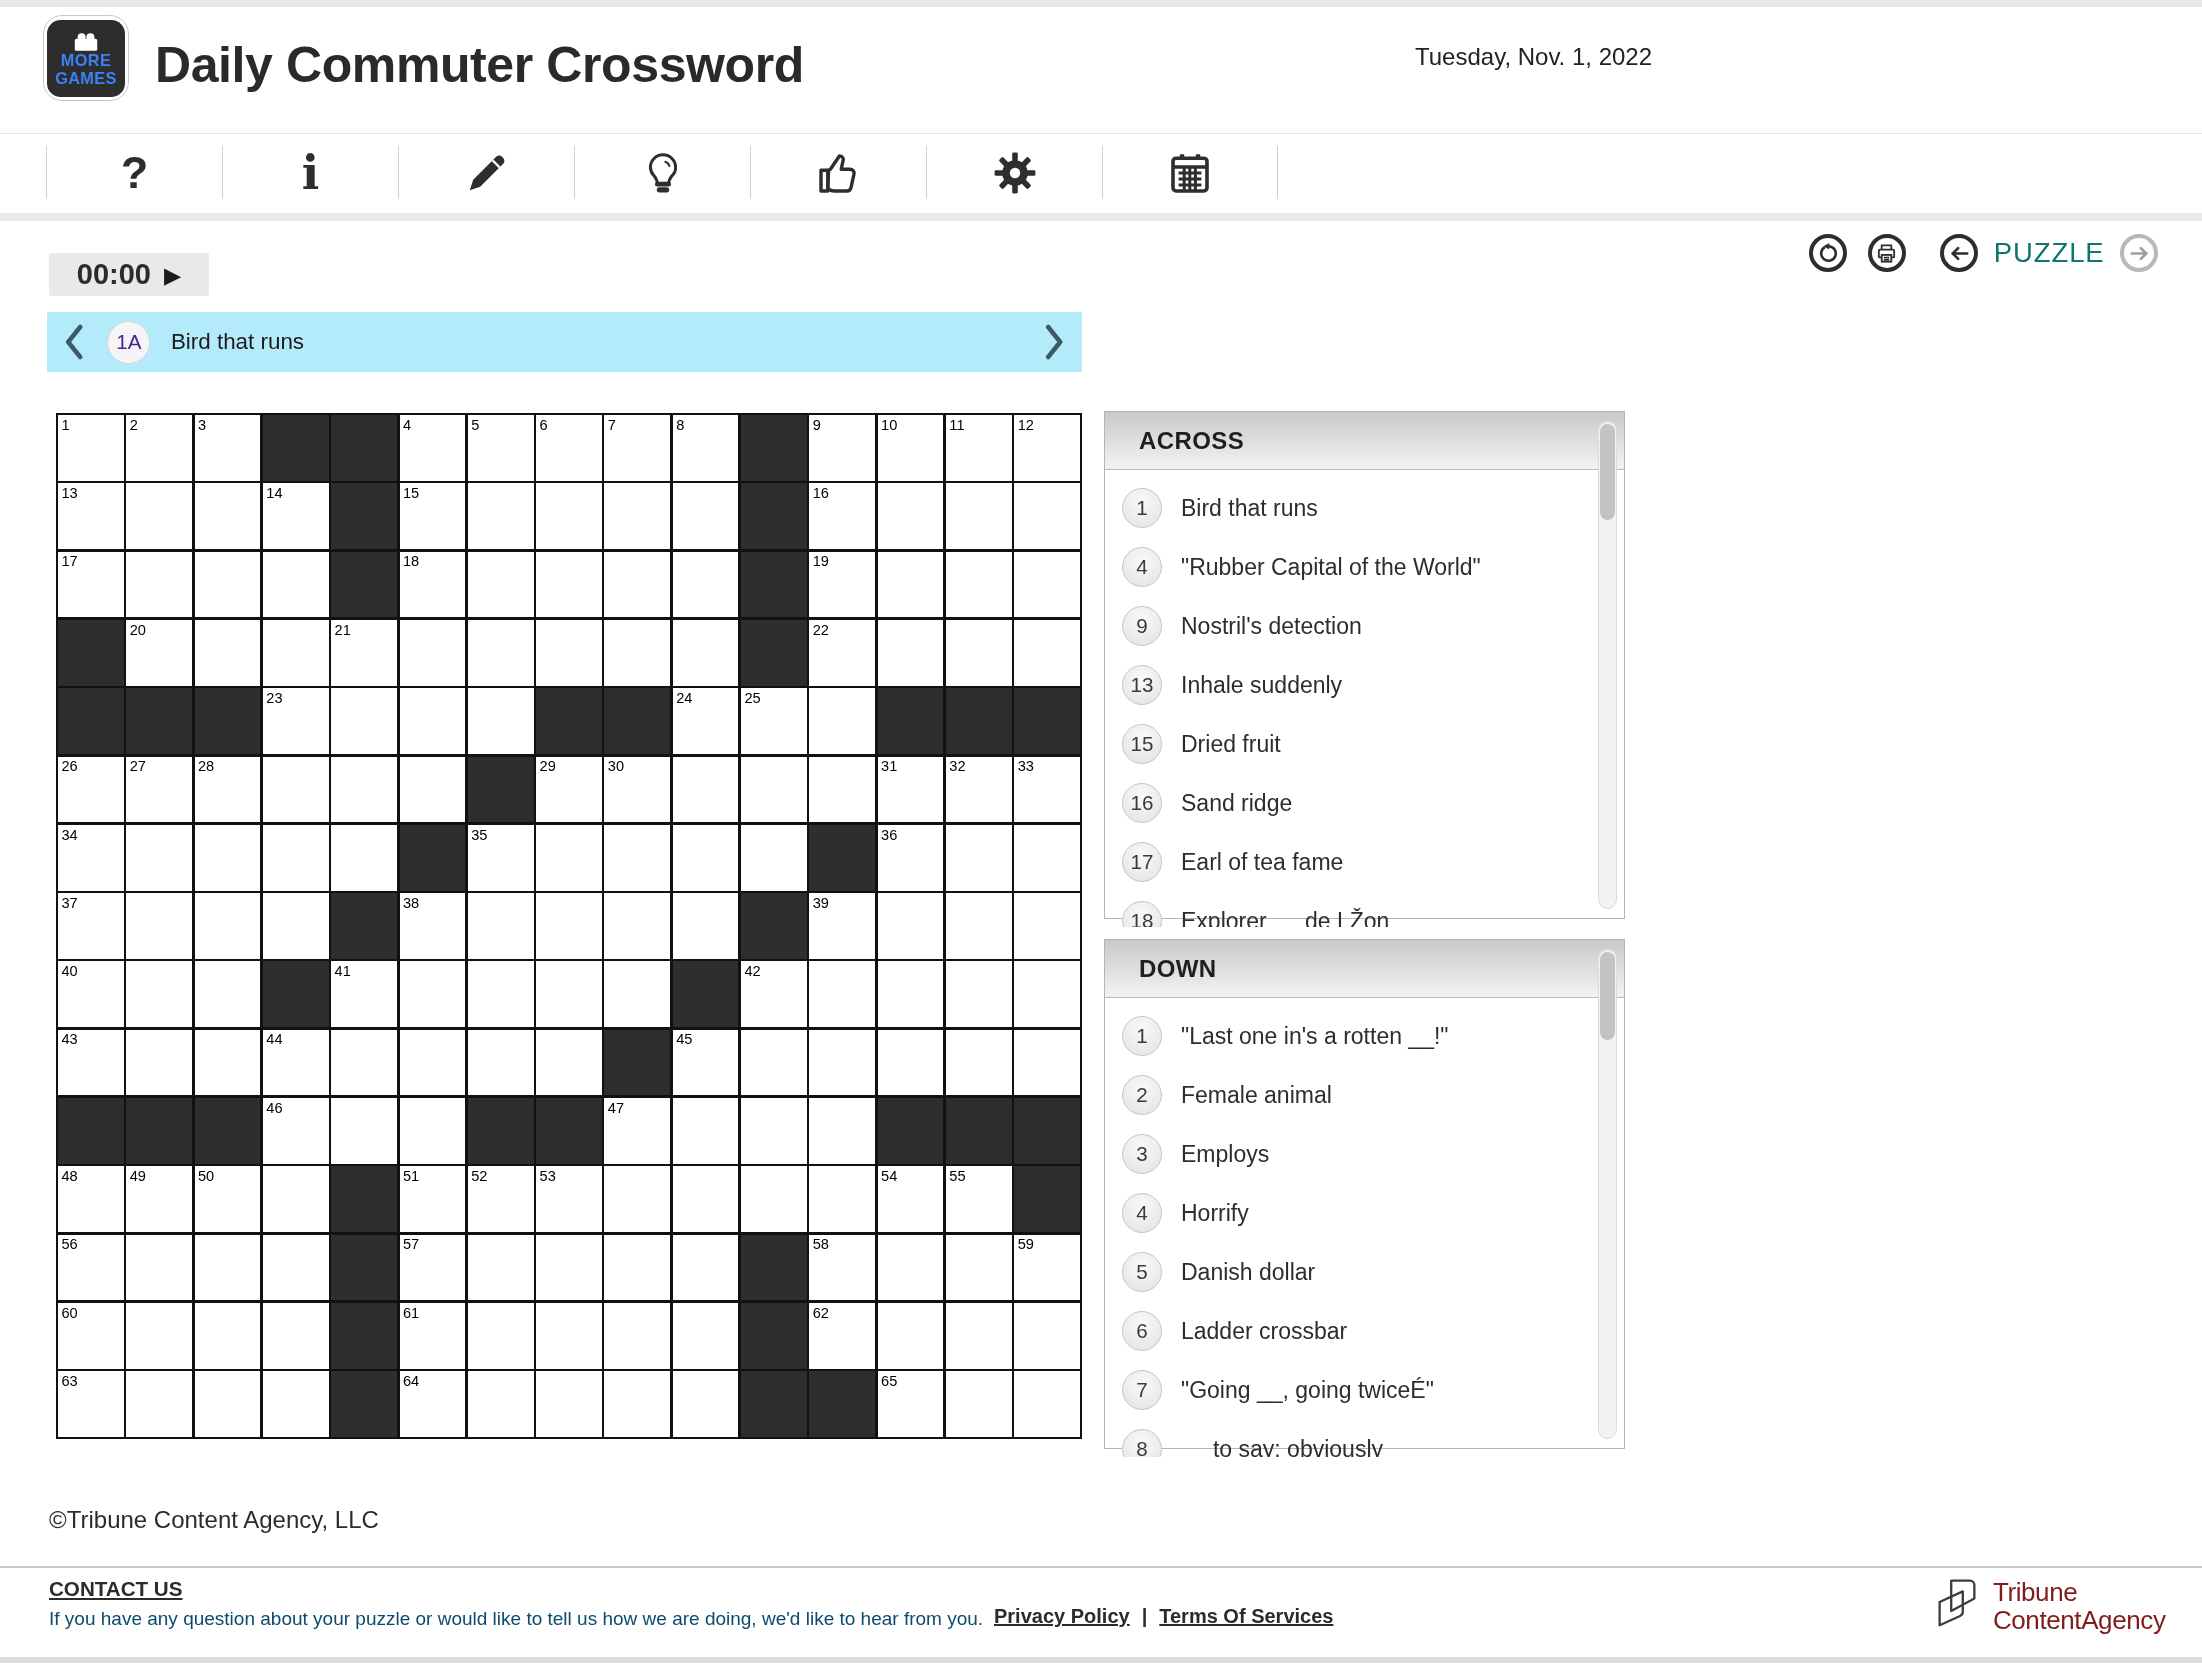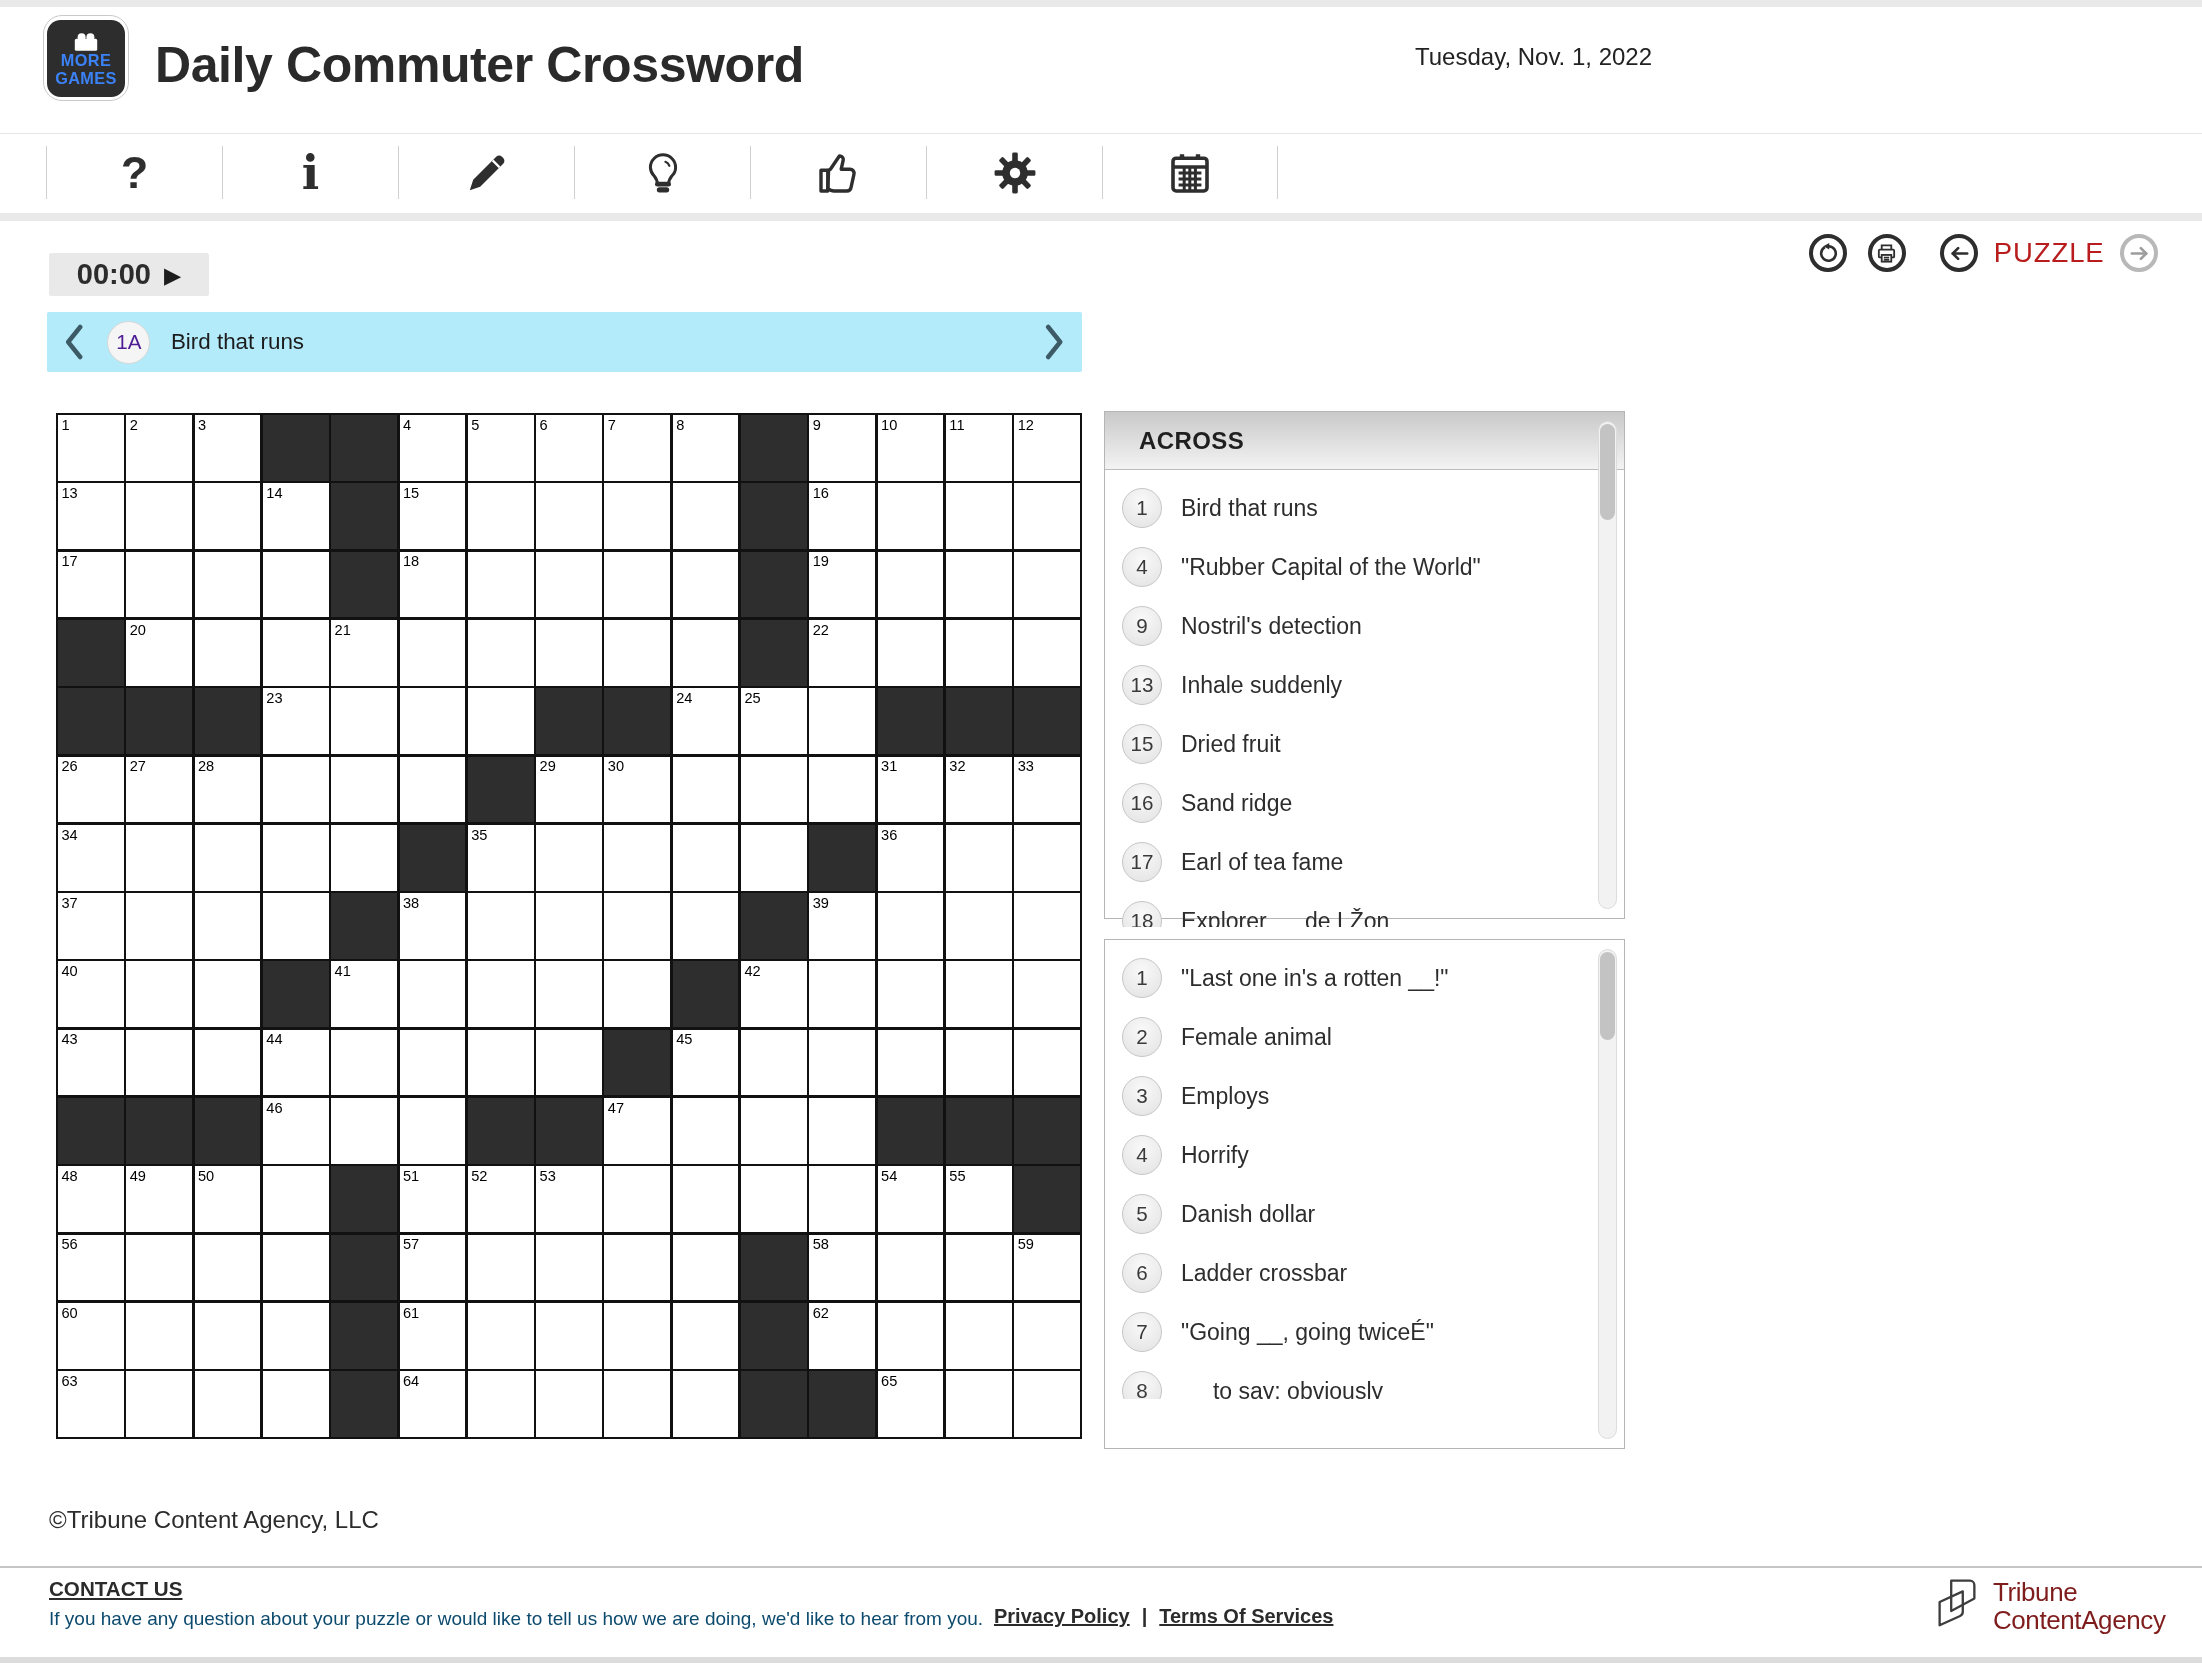--- a/index.html
+++ b/index.html
@@ -30,21 +30,21 @@
   
   .timer { position:absolute; left:49px; top:253px; width:160px; height:43px; background:#e9e9e9; border-radius:2.6px; display:flex; align-items:center; justify-content:center; gap:13px; cursor:pointer; }
   .timer-value { font-size:29px; font-weight:600; color:#2c2c2c; }
   .play-icon { font-size:22.4px; color:#1d1d1d; margin-top:1.7px; font-family:"DejaVu Sans", sans-serif; }
 
   .puzzle-nav { position:absolute; right:45px; top:231px; display:flex; align-items:center; gap:20.6px; }
   .nav-circle { width:38px; height:38px; border:4.3px solid #2e2e2e; border-radius:50%; display:flex; align-items:center; justify-content:center; cursor:pointer; background:#fff; }
   .nav-circle svg { width:23px; height:23px; }
   .nav-circle.disabled { border-color:#b8b8b8; }
   .nav-prev { margin-left:13.8px; }
-  .nav-label { font-size:27.5px; color:#b91c1c; letter-spacing:0.9px; margin:6px -5.2px; }
+  .nav-label { font-size:27.5px; color:#0f766e; letter-spacing:0.9px; margin:6px -5.2px; }
 
   
   .clue-bar { position:absolute; left:47px; top:312px; width:1035px; height:60px; background:#b4ebfa; border-radius:1.7px; display:flex; align-items:center; }
   .cb-chev { width:22.4px; height:36px; cursor:pointer; flex:none; }
   .cb-chev.left { margin-left:15.5px; }
   .cb-chev.right { position:absolute; right:17px; top:12px; }
   .cb-badge { width:43px; height:43px; margin-left:22.4px; background:#f5f5f5; border:0.9px solid #d6d6d6; border-radius:50%; display:flex; align-items:center; justify-content:center; font-size:20.6px; color:#4c1d95; flex:none; }
   .cb-text { margin-left:20.6px; font-size:22.4px; color:#1c1c1c; }
 
   
@@ -592,20 +592,21 @@
           <div class="clue-num">18</div>
           <span class="clue-text">Explorer __ de LŽon</span>
         </div>
       </div>
     <div class="sb-track">
         <div class="sb-thumb"></div>
       </div>
   </div>
 
   <div class="panel down">
+    <div class="panel-header">DOWN</div>
     <div class="clue-list" id="down-list">
         <div class="clue-row">
           <div class="clue-num">1</div>
           <span class="clue-text">"Last one in's a rotten __!"</span>
         </div>
         <div class="clue-row">
           <div class="clue-num">2</div>
           <span class="clue-text">Female animal</span>
         </div>
         <div class="clue-row">

